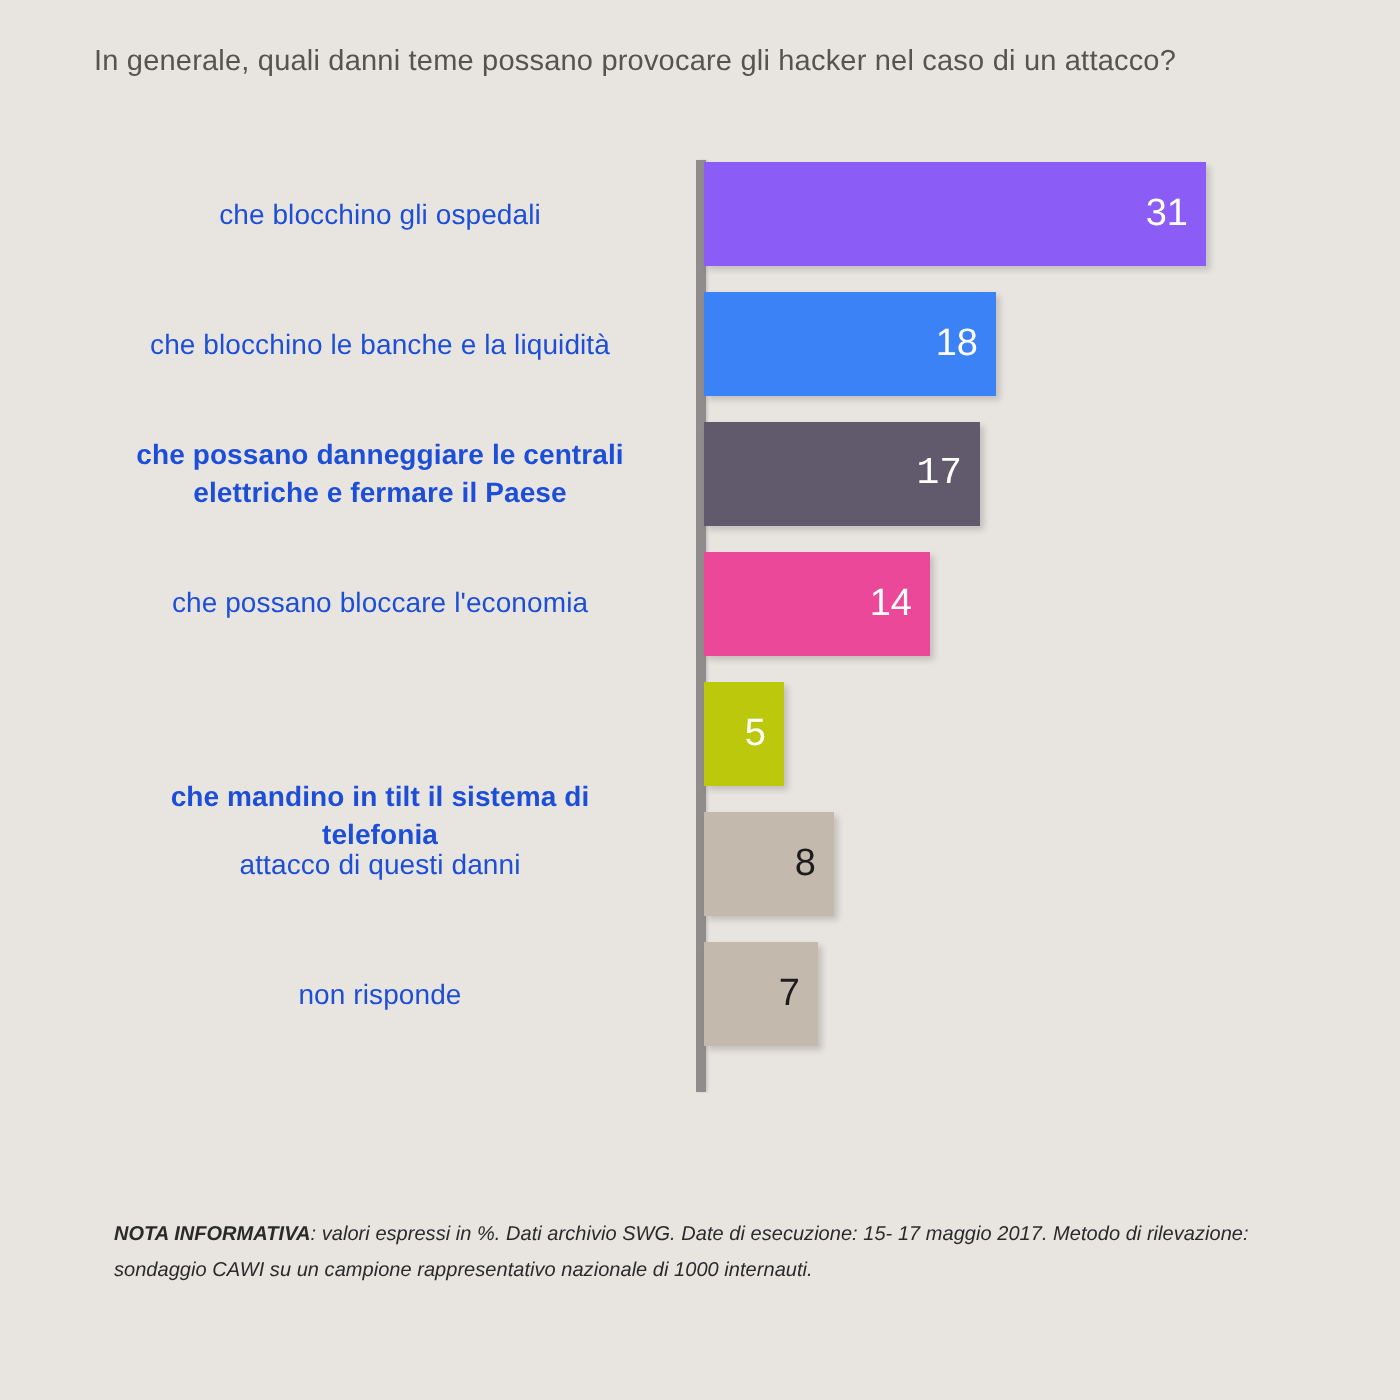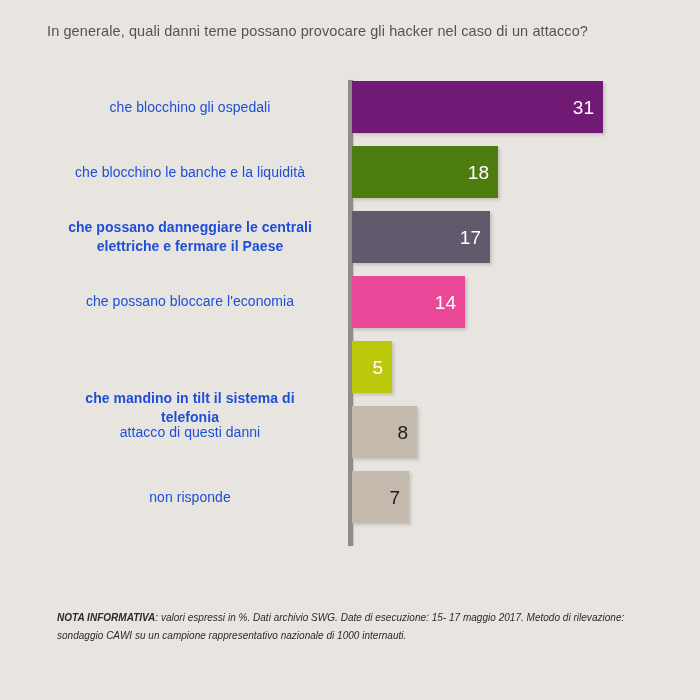--- a/index.html
+++ b/index.html
@@ -123,38 +123,38 @@
 
   <div class="chart-title">In generale, quali danni teme possano provocare gli hacker nel caso di un attacco?</div>
 
   <div class="plot-area">
     <div class="axis-line"></div>
     <div id="bars-container">
         <div class="bar-row" style="top: 1px;">
           <div class="bar-label" style="top: 16.5px;">
             <div>che blocchino gli ospedali</div>
           </div>
-          <div class="bar" style="width: 251px; background: #701a75;">
+          <div class="bar" style="width: 251px; background: #8b5cf6;">
             <span class="bar-value">31</span>
           </div>
         </div>
         <div class="bar-row" style="top: 66px;">
           <div class="bar-label" style="top: 16.5px;">
             <div>che blocchino le banche e la liquidità</div>
           </div>
-          <div class="bar" style="width: 146px; background: #4d7c0f;">
+          <div class="bar" style="width: 146px; background: #3b82f6;">
             <span class="bar-value">18</span>
           </div>
         </div>
         <div class="bar-row" style="top: 131px;">
           <div class="bar-label two-line" style="top: 7px;">
             <div>che possano danneggiare le centrali</div>
             <div>elettriche e fermare il Paese</div>
           </div>
-          <div class="bar" style="width: 138px; background: rgb(96, 90, 108);">
+          <div class="bar" style="width: 138px; background: rgb(96, 90, 108); font-family: Liberation Mono, monospace;">
             <span class="bar-value">17</span>
           </div>
         </div>
         <div class="bar-row" style="top: 196px;">
           <div class="bar-label" style="top: 16px;">
             <div>che possano bloccare l'economia</div>
           </div>
           <div class="bar" style="width: 113px; background: #ec4899;">
             <span class="bar-value">14</span>
           </div>

